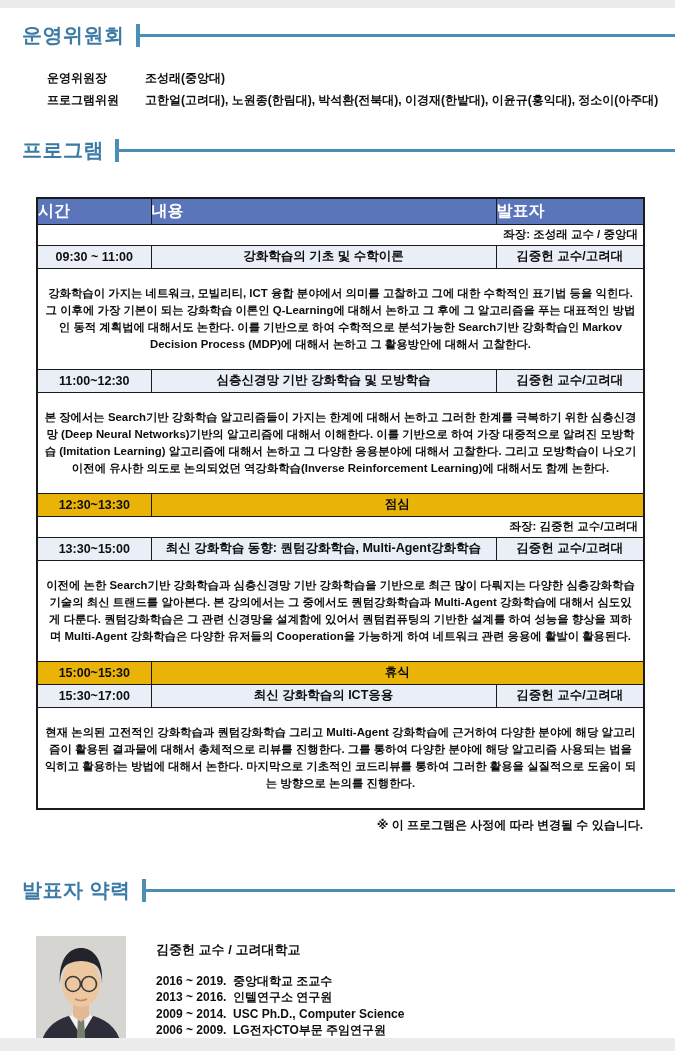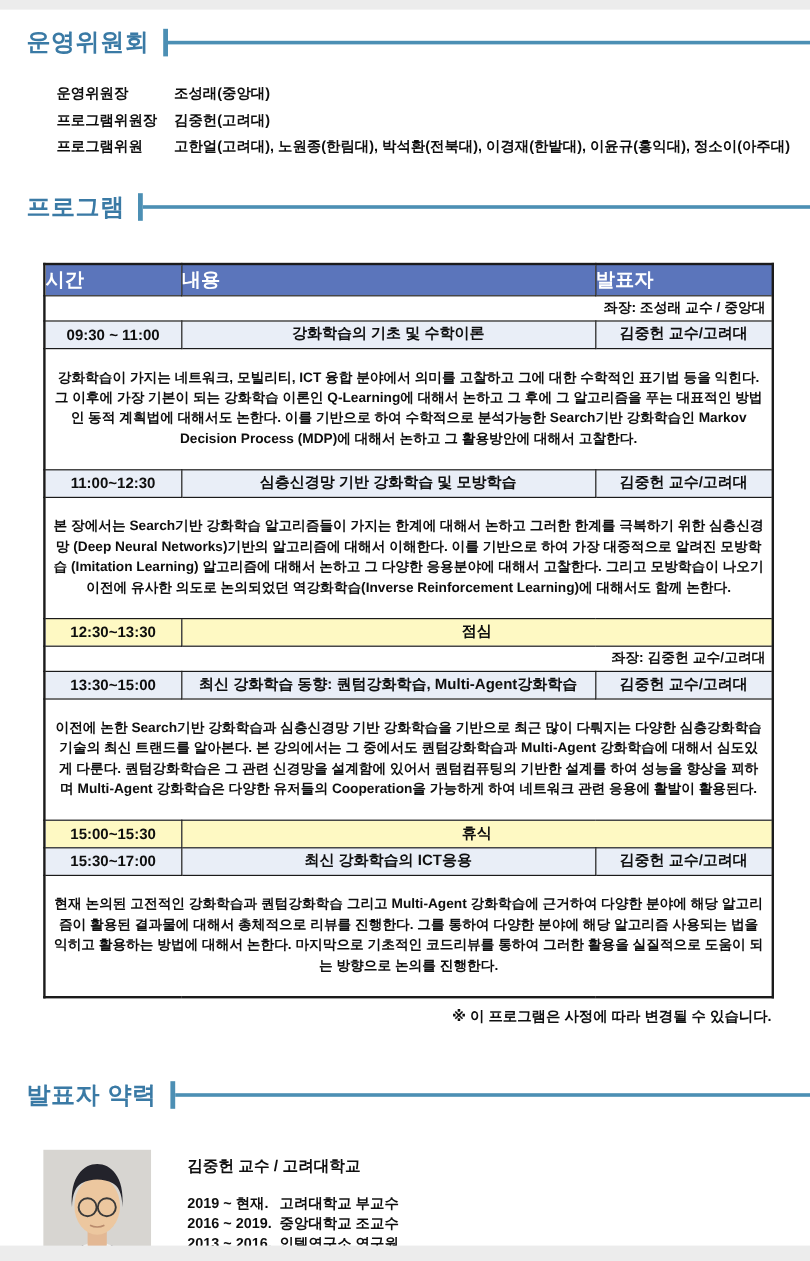--- a/index.html
+++ b/index.html
@@ -31,21 +31,21 @@
   .program { margin-top:26px; }
   .program-table { border-collapse:collapse; margin:33px 0 0 36px; width:607px; table-layout:fixed;
                    border:2px solid #1b1b1b; }
   .program-table td, .program-table th { border:1px solid #1b1b1b; overflow:hidden; }
   .program-table th {
     background:#5b75bb; color:#ffffff; font-size:16px; font-weight:bold;
     height:26px; text-align:left;
   }
   tr.row-chair td { height:21px; font-size:11.5px; font-weight:bold; text-align:right; padding-right:5px; background:#ffffff;padding-left:44px; }
   tr.row-session td { height:23px; font-size:12.5px; font-weight:bold; text-align:center; background:#e9eef7; }
-  tr.row-span td { height:23px; font-size:12.5px; font-weight:bold; text-align:center; background:#fef9c3; }
+  tr.row-span td { height:23px; font-size:12.5px; font-weight:bold; text-align:center; background:#eab308; }
   tr.row-desc td {
     height:97px; background:#ffffff; font-size:11.4px; font-weight:bold; line-height:17px;
     text-align:center; vertical-align:middle; padding:16px 6px;
   }
   .program-note { width:643px; text-align:right; margin-top:7px; font-size:12px; font-weight:bold; }
 
   
   .speaker { margin-top:43px; }
   .speaker-bio { display:flex; margin:32px 0 0 36px; }
   .speaker-photo { width:90px; height:117px; flex:none; }
@@ -63,24 +63,20 @@
   <div class="committee">
     <div class="section-header">
       <span class="section-title">운영위원회</span>
       <span class="section-bar"></span>
       <span class="section-line"></span>
     </div>
     <div class="committee-rows">
       <div class="committee-row">
         <span class="committee-label">운영위원장</span>
         <span class="committee-value">조성래(중앙대)</span>
-      </div>
-      <div class="committee-row">
-        <span class="committee-label">프로그램위원장</span>
-        <span class="committee-value">김중헌(고려대)</span>
       </div>
       <div class="committee-row">
         <span class="committee-label">프로그램위원</span>
         <span class="committee-value">고한얼(고려대), 노원종(한림대), 박석환(전북대), 이경재(한밭대), 이윤규(홍익대), 정소이(아주대)</span>
       </div>
     </div>
   </div>
 
   <div class="program">
     <div class="section-header">
@@ -182,24 +178,20 @@
           <circle cx="53" cy="48" r="7.5" fill="none" stroke="#3a3a3a" stroke-width="1.6"></circle>
           <line x1="44.5" y1="48" x2="45.5" y2="48" stroke="#3a3a3a" stroke-width="1.6"></line>
 
           <path d="M39 63 Q45 66 51 63" fill="none" stroke="#b98b6d" stroke-width="1.4"></path>
         </svg>
       </div>
       <div class="speaker-info">
         <div class="speaker-name">김중헌 교수 / 고려대학교</div>
         <div>
           <div class="career-row">
-            <span class="career-period">2019 ~ 현재.</span>
-            <span class="career-desc">고려대학교 부교수</span>
-          </div>
-          <div class="career-row">
             <span class="career-period">2016 ~ 2019.</span>
             <span class="career-desc">중앙대학교 조교수</span>
           </div>
           <div class="career-row">
             <span class="career-period">2013 ~ 2016.</span>
             <span class="career-desc">인텔연구소 연구원</span>
           </div>
           <div class="career-row">
             <span class="career-period">2009 ~ 2014.</span>
             <span class="career-desc">USC Ph.D., Computer Science</span>

